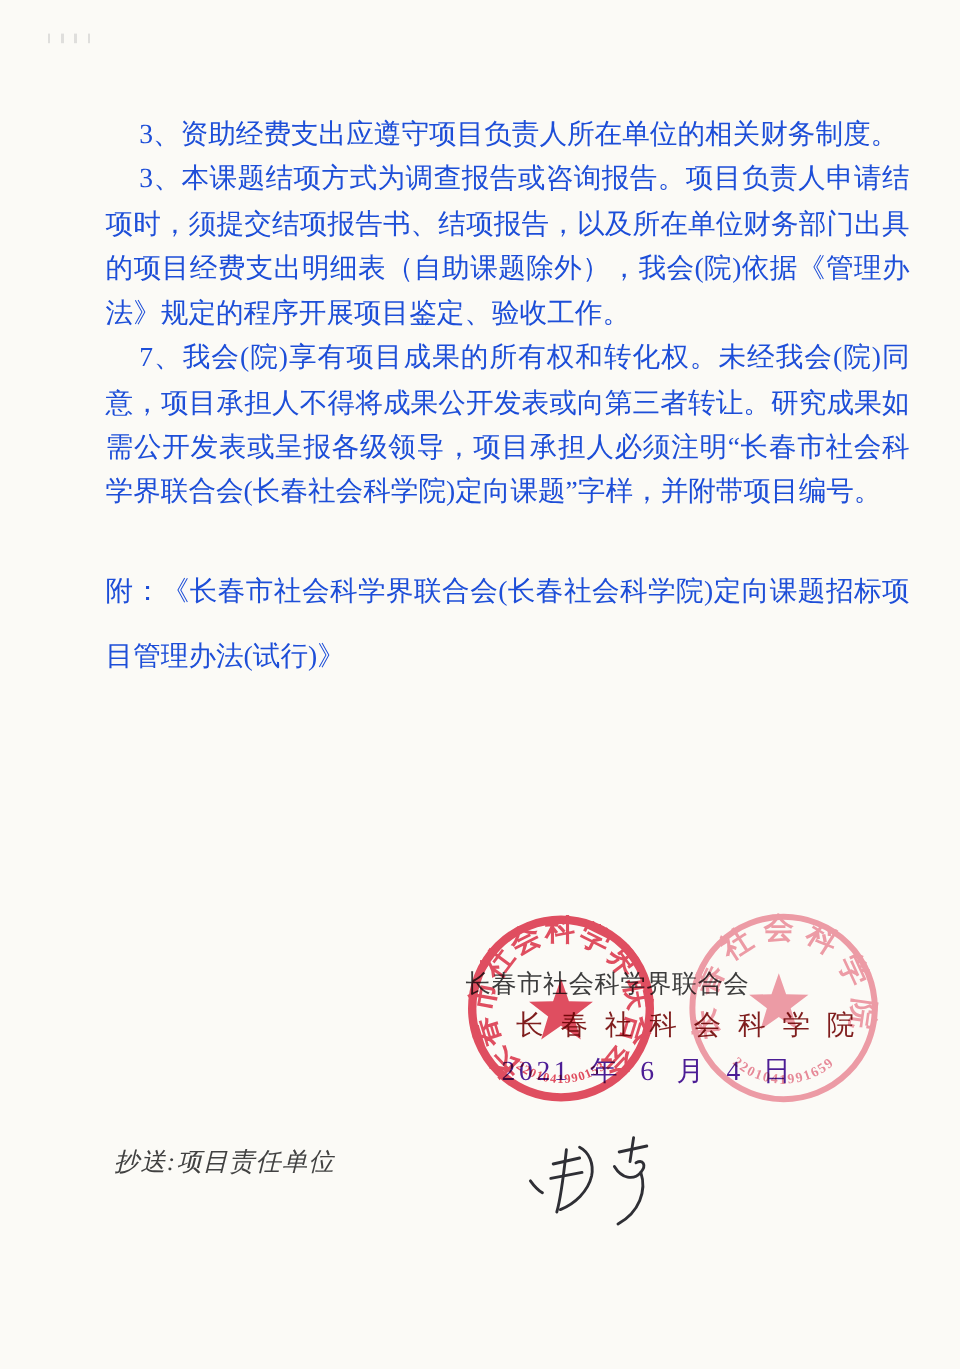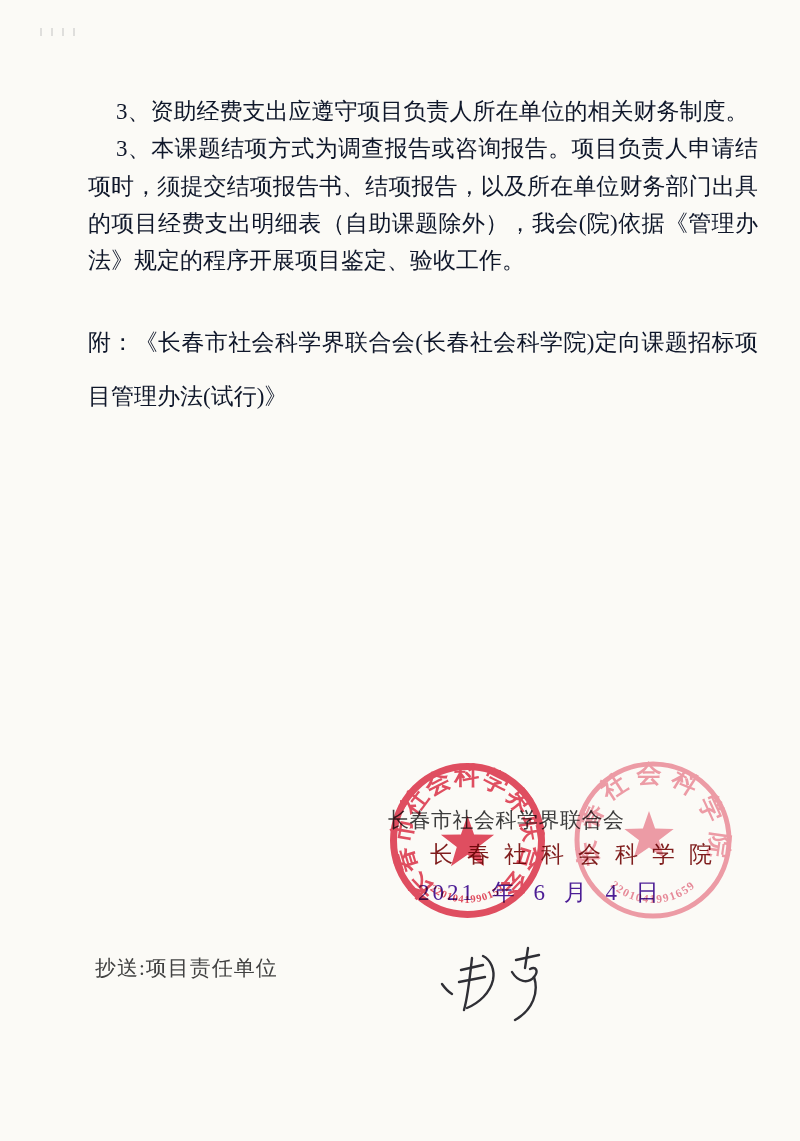--- a/index.html
+++ b/index.html
@@ -11,47 +11,48 @@
   }
   
   .smudge{position:absolute;left:40px;top:28px;width:38px;height:8px;
     background:repeating-linear-gradient(90deg,#bdbdbd 0 2px,transparent 2px 11px);
     opacity:.45;}
   
   .body-text{
     position:absolute;left:88px;top:93px;width:670px;
     font-size:23px;line-height:37.3px;
     text-align:justify;word-break:break-all;
-    color:#0f172a;
+    color:#1d4ed8;
   }
   .body-text p{margin:0;text-indent:28px;}
   .body-text p.attachment{margin-top:37px;text-indent:0;line-height:54px;}
   
   .org-line-1{position:absolute;left:388px;top:806px;font-size:21px;letter-spacing:0.5px;color:#3c3c3c;white-space:nowrap;}
   .org-line-2{position:absolute;left:388px;top:839px;font-size:23px;letter-spacing:14px;color:#7f1d1d;white-space:nowrap;margin-left:42px;}
   .date-line{position:absolute;left:418px;top:877px;font-size:23px;letter-spacing:3px;word-spacing:7px;color:#4c1d95;white-space:nowrap;}
-  .cc-line{position:absolute;left:95px;top:954px;font-size:21px;letter-spacing:1px;color:#414141;white-space:nowrap;}
+  .cc-line{position:absolute;left:95px;top:954px;font-size:21px;letter-spacing:1px;color:#414141;white-space:nowrap;font-style:italic;}
   
   .stamp{position:absolute;mix-blend-mode:multiply;}
   .stamp-left{left:385px;top:758px;opacity:.95;}
   .stamp-right{left:568px;top:755px;opacity:.9;}
   .stamp text{font-family:"Liberation Serif", serif;font-weight:bold;}
   
   .signature{position:absolute;left:420px;top:940px;}
 </style>
 </head>
 <body>
 
 <div class="page">
 
   <div class="smudge"></div>
 
   <div class="body-text">
     <p>3、资助经费支出应遵守项目负责人所在单位的相关财务制度。</p>
     <p>3、本课题结项方式为调查报告或咨询报告。项目负责人申请结项时，须提交结项报告书、结项报告，以及所在单位财务部门出具的项目经费支出明细表（自助课题除外），我会(院)依据《管理办法》规定的程序开展项目鉴定、验收工作。</p>
+    <p>7、我会(院)享有项目成果的所有权和转化权。未经我会(院)同意，项目承担人不得将成果公开发表或向第三者转让。研究成果如需公开发表或呈报各级领导，项目承担人必须注明“长春市社会科学界联合会(长春社会科学院)定向课题”字样，并附带项目编号。</p>
     <p class="attachment">附：《长春市社会科学界联合会(长春社会科学院)定向课题招标项目管理办法(试行)》</p>
   </div>
 
   <div class="org-line-1">长春市社会科学界联合会</div>
   <div class="org-line-2">长春社科会科学院</div>
   <div class="date-line">2021 年 6 月 4 日</div>
   <div class="cc-line">抄送:项目责任单位</div>
 
   <svg class="stamp stamp-left" width="165" height="165" viewBox="0 0 165 165">
     <circle cx="82.5" cy="82.5" r="74" fill="none" stroke="#e2455a" stroke-width="7"></circle>

